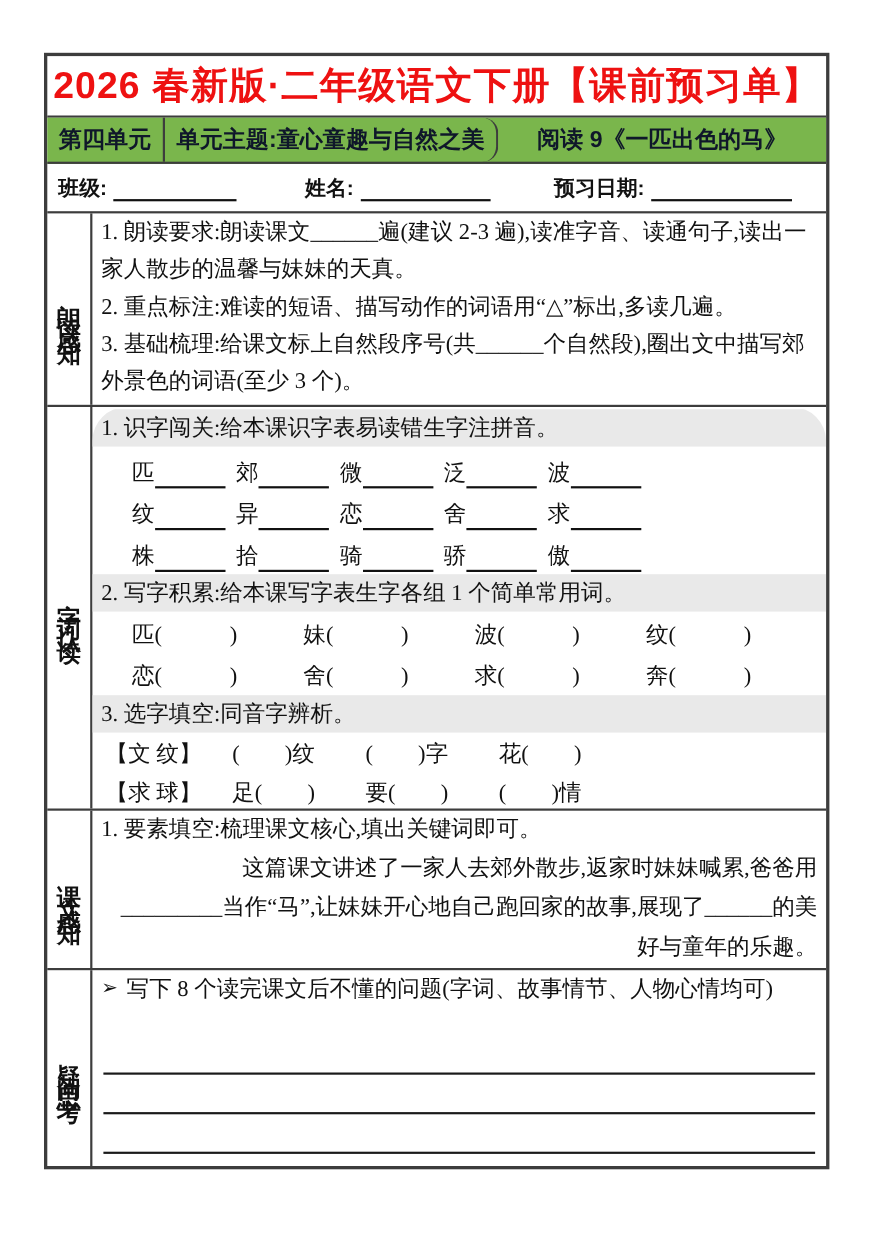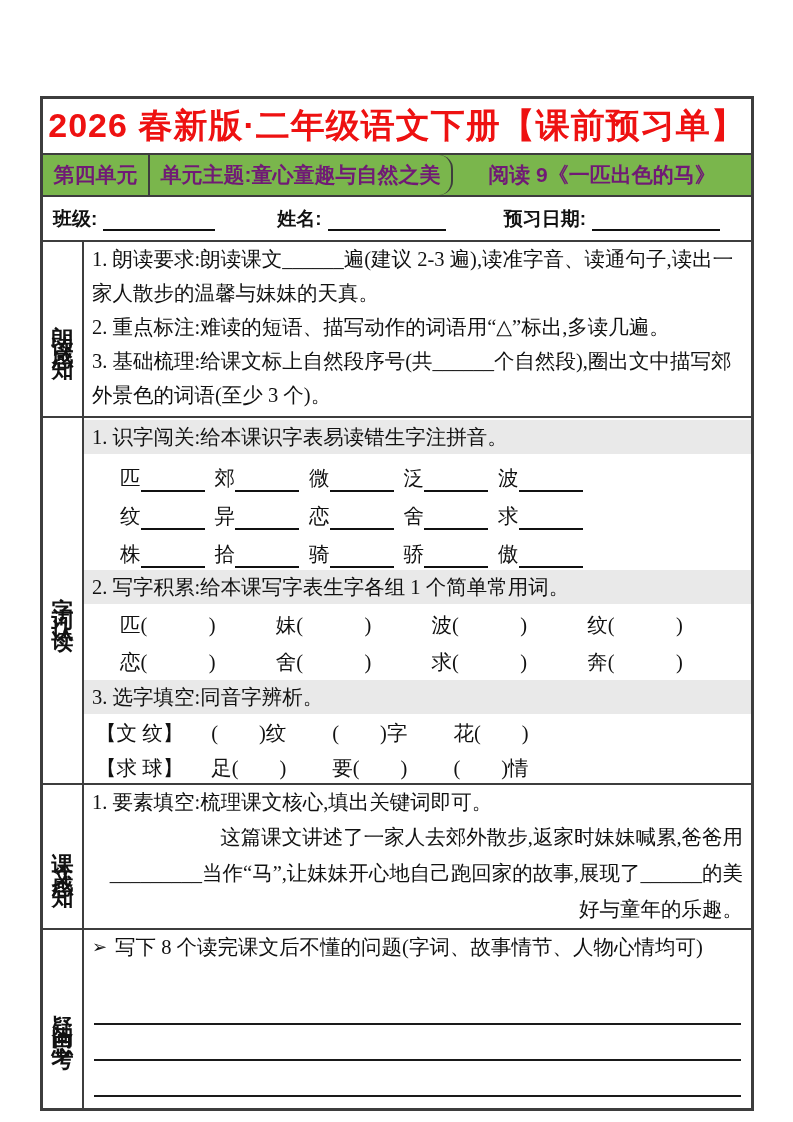--- a/index.html
+++ b/index.html
@@ -5,38 +5,38 @@
   * { margin:0; padding:0; box-sizing:border-box; }
   html,body { background:#ffffff; }
   body {
     width:793px; height:1122px; position:relative;
     font-family:"Liberation Serif","DejaVu Serif",serif;
     color:#111;
   }
   .sheet {
     position:absolute; left:40px; top:48px; width:714px; height:1015px;
     border:3px solid #3d3d3d; background:#fff;
-    display:flex; flex-direction:column;margin-top:48px;
+    display:flex; flex-direction:column;
   }
   
   .title-row {
     height:56px; border-bottom:2px solid #3d3d3d;
     display:flex; align-items:center; justify-content:center;
   }
   .title-row h1 {
     font-family:"Liberation Sans","DejaVu Sans",sans-serif;
     font-weight:bold; font-size:34px; color:#ee1111; letter-spacing:1px;
     white-space:nowrap;
   }
   
   .unit-row {
     height:42px; border-bottom:2px solid #3d3d3d;
     display:flex; background:#7ab64c;
     font-family:"Liberation Sans","DejaVu Sans",sans-serif;
-    font-weight:bold; font-size:21px; color:#701a75;
+    font-weight:bold; font-size:21px; color:#0f172a;
   }
   .unit-cell { display:flex; align-items:center; justify-content:center; white-space:nowrap; }
   .unit-cell.c1 { width:107px; border-right:2px solid #3d3d3d; }
   .unit-cell.c2 { width:303px; border-right:2px solid #3d3d3d;border-radius:14px; }
   .unit-cell.c3 { flex:1;border-radius:12px; }
   
   .info-row {
     height:45px; border-bottom:2px solid #3d3d3d;
     display:flex; align-items:center; padding:0 10px;
     font-family:"Liberation Sans","DejaVu Sans",sans-serif;
@@ -51,21 +51,21 @@
   
   .section { display:flex; border-bottom:2px solid #3d3d3d; }
   .section:last-child { border-bottom:none; }
   .sec-label {
     width:41px; border-right:2px solid #3d3d3d;
     display:flex; align-items:center; justify-content:center;
     font-family:"Liberation Sans","DejaVu Sans",sans-serif;
     font-weight:bold; font-size:22px;
     writing-mode:vertical-rl; text-orientation:upright; letter-spacing:11px;
   }
-  .sec-content { flex:1; padding:0 8px 2px 8px; font-size:20.5px; overflow:hidden; }
+  .sec-content { flex:1; padding:0 8px 2px 8px; font-size:20.5px; overflow:hidden;border-radius:31px; }
   .s1 { height:176px; }
   .s2 { height:367px; }
   .s3 { height:145px; }
   .s4 { flex:1; }
   .s1 .sec-content p { line-height:34px; }
   
   .task-heading {
     background:#e9e9e9; margin:2px -8px 2px -8px; padding:4px 8px;
     line-height:26px;
   }

